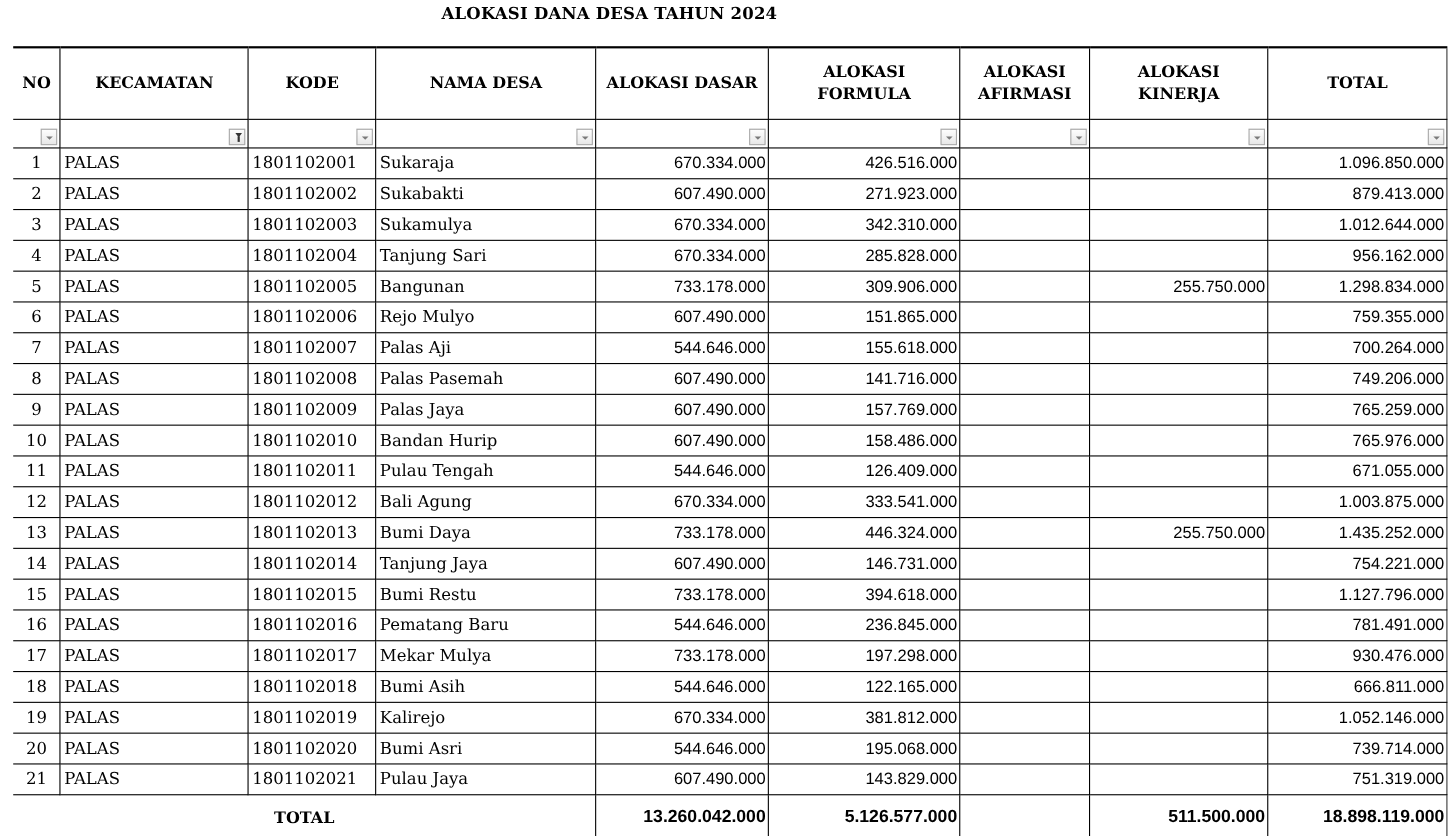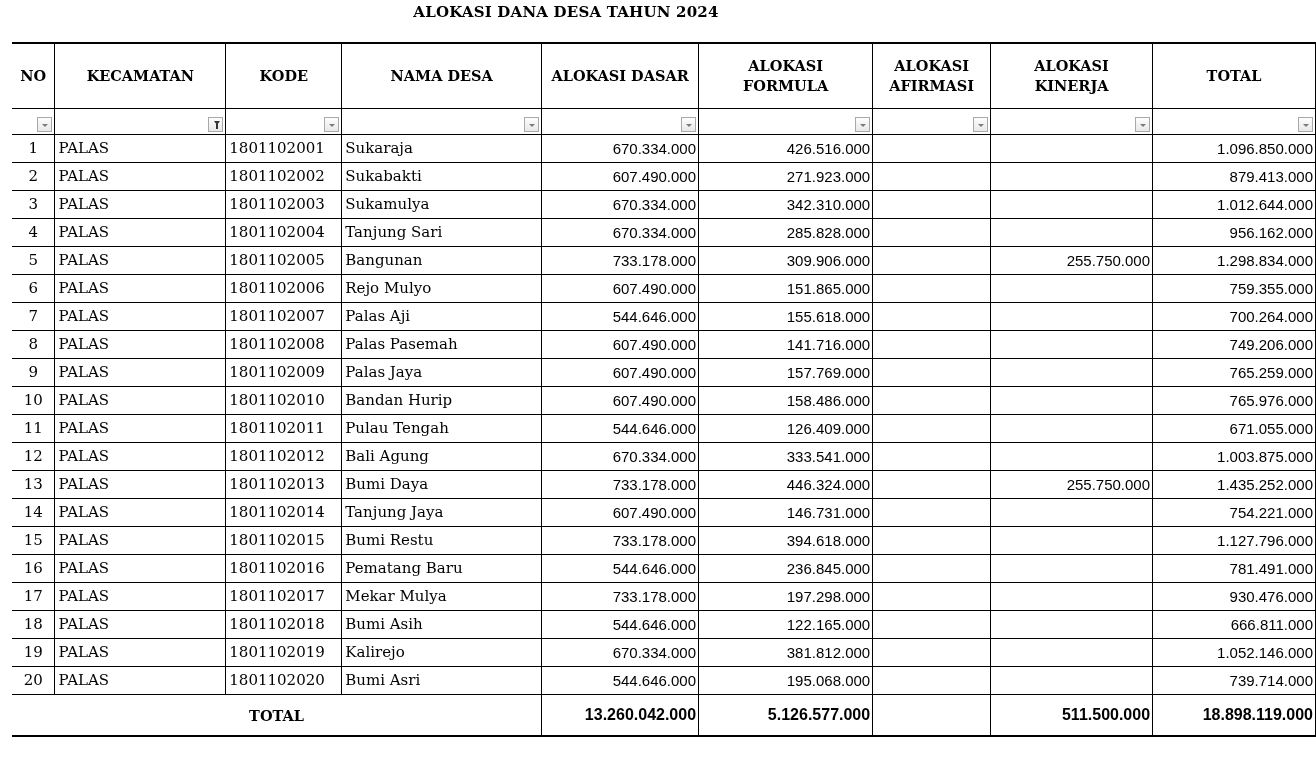--- a/index.html
+++ b/index.html
@@ -1,17 +1,17 @@
 <!DOCTYPE html>
 <html><head>
 <meta charset="utf-8">
 <style>
   html, body { margin:0; padding:0; background:#ffffff; }
   body { width:1316px; height:760px; position:relative; overflow:hidden; font-family:"DejaVu Serif", serif; color:#000; }
-  .title { position:absolute; top:3px; left:16px; width:1100px; text-align:center; font-family:"DejaVu Serif", serif; font-weight:bold; font-size:15px; letter-spacing:0.2px; }
+  .title { position:absolute; top:3px; left:4px; width:1100px; text-align:center; font-family:"DejaVu Serif", serif; font-weight:bold; font-size:15px; letter-spacing:0.2px; }
   table { position:absolute; left:12px; top:42px; border-collapse:collapse; table-layout:fixed; }
   td, th { border:1px solid #000; padding:0 3px; white-space:nowrap; overflow:hidden; }
   th { font-weight:bold; font-size:14.5px; text-align:center; vertical-align:middle; height:38px; line-height:20px; font-family:"DejaVu Serif", serif; }
   tr.hdr th { border-top:2px solid #000; }
   tr.filter td { height:25px; padding:0; position:relative; border-bottom:1.5px solid #000; }
   .fbtn { position:absolute; right:2px; bottom:2px; width:15px; height:15px; box-sizing:border-box; border:1px solid #a9a9a9; background:linear-gradient(#fdfdfd,#e8e8e8); cursor:pointer; }
   .fbtn::after { content:""; position:absolute; left:4px; top:6px; border-left:3px solid transparent; border-right:3px solid transparent; border-top:3px solid #7a7a7a; }
   .fbtn.active::after { content:""; left:5px; top:3px; width:0; height:0; border:none; border-left:3px solid transparent; border-right:3px solid transparent; border-top:4px solid #333; }
   .fbtn.active::before { content:""; position:absolute; left:7px; top:6px; width:1.5px; height:5px; background:#333; }
   tr.row td { height:27px; font-size:15px; line-height:27px; }
@@ -296,20 +296,31 @@
         <td class="no">20</td>
         <td class="kec">PALAS</td>
         <td class="kode">1801102020</td>
         <td class="nama">Bumi Asri</td>
         <td class="num">544.646.000</td>
         <td class="num">195.068.000</td>
         <td class="num"></td>
         <td class="num"></td>
         <td class="num">739.714.000</td>
       </tr>
+      <tr class="row">
+        <td class="no">21</td>
+        <td class="kec">PALAS</td>
+        <td class="kode">1801102021</td>
+        <td class="nama">Pulau Jaya</td>
+        <td class="num">607.490.000</td>
+        <td class="num">143.829.000</td>
+        <td class="num"></td>
+        <td class="num"></td>
+        <td class="num">751.319.000</td>
+      </tr>
     </tbody>
   <tfoot>
     <tr class="total">
       <td class="lbl" colspan="4">TOTAL</td>
       <td class="num">13.260.042.000</td>
       <td class="num">5.126.577.000</td>
       <td class="num"></td>
       <td class="num">511.500.000</td>
       <td class="num">18.898.119.000</td>
     </tr>

